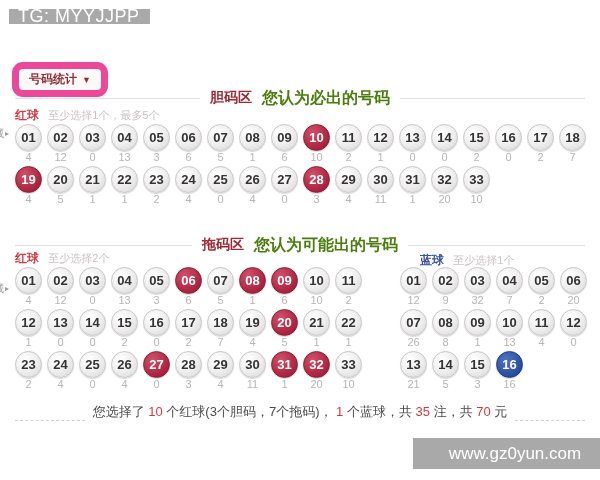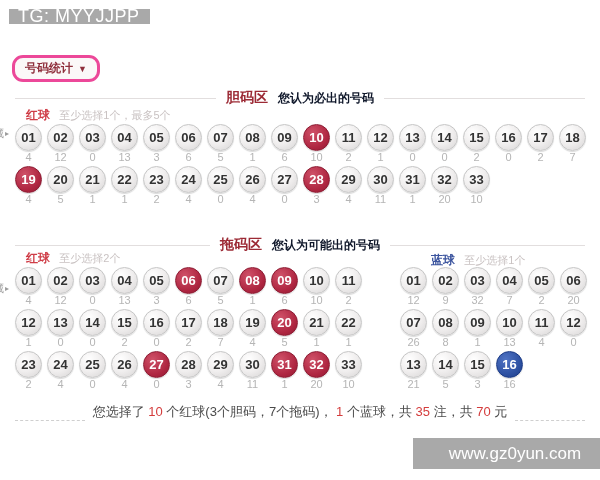--- a/index.html
+++ b/index.html
@@ -13,36 +13,36 @@
     background:var(--banner-bg,#a9a9a9);color:#fff;font-size:18px;
     display:flex;align-items:center;padding-left:9px;box-sizing:border-box;
     letter-spacing:.5px;
   }
   .watermark{
     position:absolute;left:413px;top:438px;width:204px;height:31px;
     background:var(--banner-bg,#a9a9a9);color:#fff;font-size:17px;
     display:flex;align-items:center;justify-content:center;
   }
   .pill{
-    position:absolute;left:12px;top:55px;height:21px;
-    border:3px solid #ec4899;border-radius:11px;background:#fbf8f8;
+    position:absolute;left:12px;top:62px;height:21px;
+    border:7px solid #ec4899;border-radius:11px;background:#fbf8f8;
     display:inline-flex;align-items:center;gap:5px;padding:0 10px;
     font-size:12px;font-weight:bold;color:#8f2f3c;cursor:pointer;
   }
   .pill .chev{font-size:9px;color:#8f2f3c;}
   .section-header{
     position:absolute;left:15px;right:15px;height:16px;
     display:flex;align-items:center;gap:10px;
   }
   .hline{flex:1;border-top:1px solid #e2dede;height:0;}
   .sec-title{font-size:14px;font-weight:bold;color:var(--title-red,#9c2a35);white-space:nowrap;}
-  .sec-sub{font-size:12px;font-weight:bold;color:#0f172a;white-space:nowrap;}
+  .sec-sub{font-size:16px;font-weight:bold;color:#4d7c0f;white-space:nowrap;}
   #dan-header{top:90px;}
   #tuo-header{top:237px;justify-content:center;}
-  .label-row{position:absolute;font-size:12px;white-space:nowrap;margin-left:11px;}
+  .label-row{position:absolute;font-size:12px;white-space:nowrap;}
   .lbl-red{color:var(--label-red,#cf3d47);font-weight:bold;margin-right:6px;}
   .lbl-blue{color:var(--label-blue,#3b549e);font-weight:bold;margin-right:6px;}
   .hint{color:var(--hint-gray,#c9c2c2);font-size:11px;}
   #dan-labels{left:15px;top:107px;}
   #tuo-red-label{left:15px;top:250px;}
   #tuo-blue-label{left:420px;top:252px;}
   .grid{position:absolute;display:flex;flex-wrap:wrap;column-gap:5px;row-gap:2px;}
   #dan-grid{left:15px;top:124px;width:571px;}
   #tuo-red-grid{left:15px;top:267px;width:347px;}
   #tuo-blue-grid{left:400px;top:267px;width:187px;}

